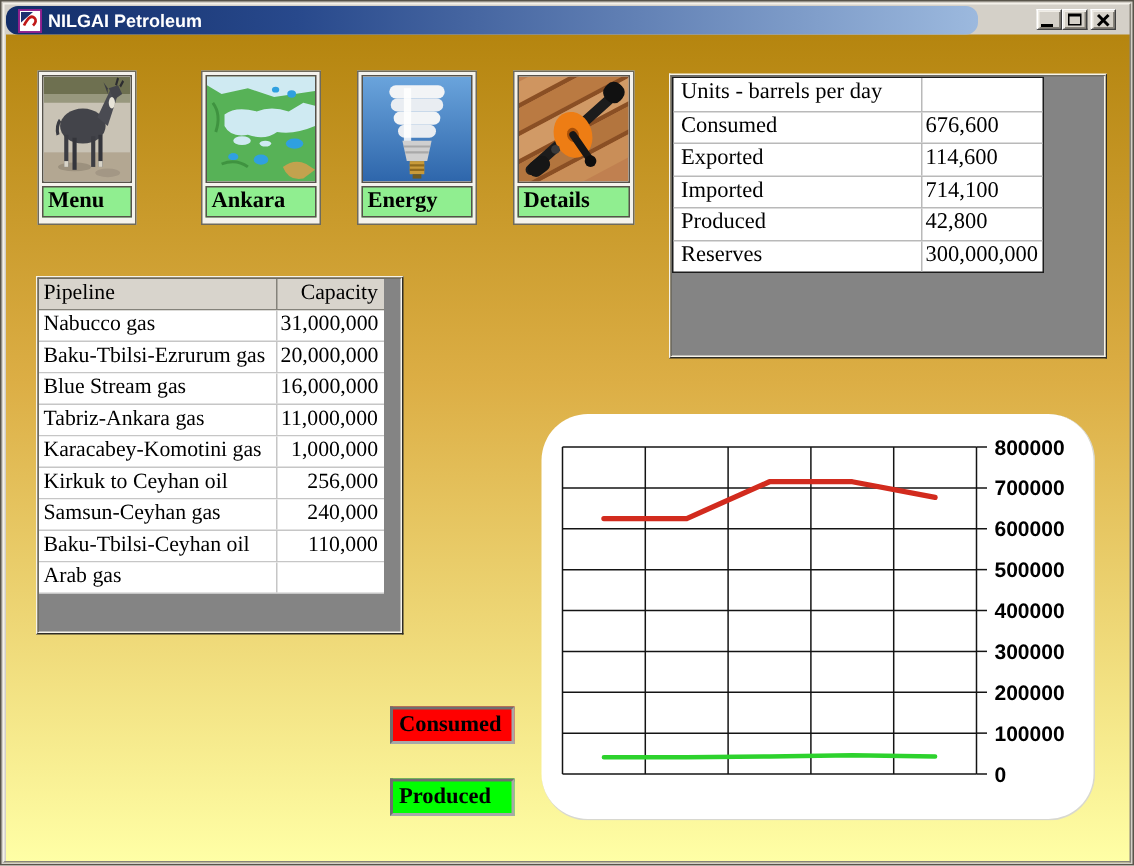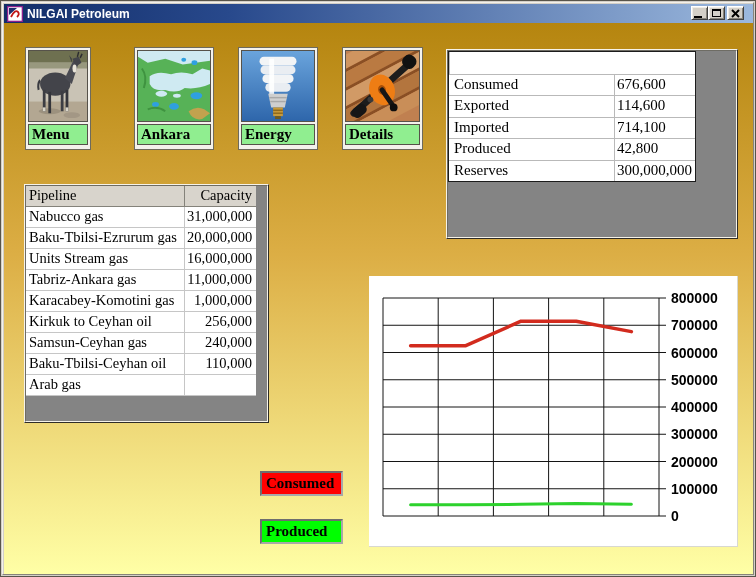--- a/index.html
+++ b/index.html
@@ -3,23 +3,23 @@
 <meta charset="utf-8">
 <style>
   html,body{margin:0;padding:0;}
   body{width:756px;height:577px;position:relative;overflow:hidden;
        font-family:"Liberation Serif",serif;background:#d4d0c8;}
 
   
   #window{position:absolute;inset:0;background:#d4d0c8;border:1px solid #58544a;box-sizing:border-box;}
   #window .bevel{content:'';position:absolute;inset:1px;border:1px solid;
        border-color:#f4f1ea #87837a #87837a #f4f1ea;pointer-events:none;z-index:50;}
-  #titlebar{position:absolute;left:3px;top:3px;width:750px;height:19px;
+  #titlebar{position:absolute;left:3px;top:3px;width:648px;height:19px;
        background:linear-gradient(90deg,#122d68 0%,#28498c 30%,#9cb9de 100%);
-       display:flex;align-items:center;box-sizing:border-box;padding-left:3px;z-index:5;}
+       display:flex;align-items:center;box-sizing:border-box;padding-left:8px;z-index:5;border-radius:8px;}
   #title-text{color:#fff;font-family:"Liberation Sans",sans-serif;font-weight:bold;
        font-size:12px;margin-left:4px;white-space:nowrap;}
   .tb-btn{position:absolute;top:2px;width:17px;height:14px;background:#d4d0c8;
        border:1px solid;border-color:#ffffff #404040 #404040 #ffffff;
        box-shadow:inset 1px 1px 0 #f0ede6, inset -1px -1px 0 #87837a;
        display:flex;align-items:center;justify-content:center;box-sizing:border-box;}
   #btn-min{left:687px;} #btn-max{left:704px;} #btn-close{left:723px;}
   #btn-min span{width:8px;height:2px;background:#000;margin-top:7px;margin-right:3px;}
   #btn-max span{width:9px;height:8px;border:1px solid #000;border-top:2px solid #000;box-sizing:border-box;}
 
@@ -54,22 +54,22 @@
   #stats-frame{left:442px;top:26px;width:290px;height:188px;}
   #stats-table{position:absolute;left:0;top:0;width:248px;background:#fff;
        border:1px solid #1c1c1c;box-sizing:border-box;font-size:15px;}
   .st-row{display:flex;height:21.5px;box-sizing:border-box;border-top:1px solid #b9b9b9;}
   .st-row:first-child{border-top:none;}
   .st-c1{width:165px;box-sizing:border-box;padding:1px 2px 0 5px;white-space:nowrap;overflow:hidden;}
   .st-c2{width:81px;box-sizing:border-box;border-left:1px solid #b9b9b9;padding:1px 4px 0 2px;
        text-align:left;white-space:nowrap;overflow:hidden;}
 
   
-  #chart-panel{position:absolute;left:365px;top:253px;width:368px;height:270px;background:#fff;
-       border-right:1px solid #d8d8d0;border-bottom:1px solid #d8d8d0;}
+  #chart-panel{position:absolute;left:357px;top:253px;width:368px;height:270px;background:#fff;
+       border-right:1px solid #d8d8d0;border-bottom:1px solid #d8d8d0;border-radius:31px;}
 
   
   .legend-btn{position:absolute;left:256px;width:83px;height:25px;box-sizing:border-box;
        border:2px solid;border-color:#6e6e6e #a8a8a8 #a8a8a8 #6e6e6e;
        font-weight:bold;font-size:15px;line-height:20px;padding-left:4px;color:#000;}
   #legend-consumed{top:448px;background:#ff0000;}
   #legend-produced{top:496px;background:#00ff00;}
 </style>
 </head>
 <body>
@@ -201,20 +201,21 @@
           <circle cx="25" cy="50" r="3" fill="#3a3a3a"></circle>
         </svg>
       </span>
       <div class="tile-label">Details</div>
     </div>
 
     <div class="frame3d" id="stats-frame">
       <div class="frame-in">
         <div id="stats-table">
             <div class="st-row">
+              <div class="st-c1">Units - barrels per day</div>
               <div class="st-c2"></div>
             </div>
             <div class="st-row">
               <div class="st-c1">Consumed</div>
               <div class="st-c2">676,600</div>
             </div>
             <div class="st-row">
               <div class="st-c1">Exported</div>
               <div class="st-c2">114,600</div>
             </div>
@@ -243,21 +244,21 @@
             </div>
             <div class="pg-row">
               <div class="pg-c1">Nabucco gas</div>
               <div class="pg-c2">31,000,000</div>
             </div>
             <div class="pg-row">
               <div class="pg-c1">Baku-Tbilsi-Ezrurum gas</div>
               <div class="pg-c2">20,000,000</div>
             </div>
             <div class="pg-row">
-              <div class="pg-c1">Units Stream gas</div>
+              <div class="pg-c1">Blue Stream gas</div>
               <div class="pg-c2">16,000,000</div>
             </div>
             <div class="pg-row">
               <div class="pg-c1">Tabriz-Ankara gas</div>
               <div class="pg-c2">11,000,000</div>
             </div>
             <div class="pg-row">
               <div class="pg-c1">Karacabey-Komotini gas</div>
               <div class="pg-c2">1,000,000</div>
             </div>

